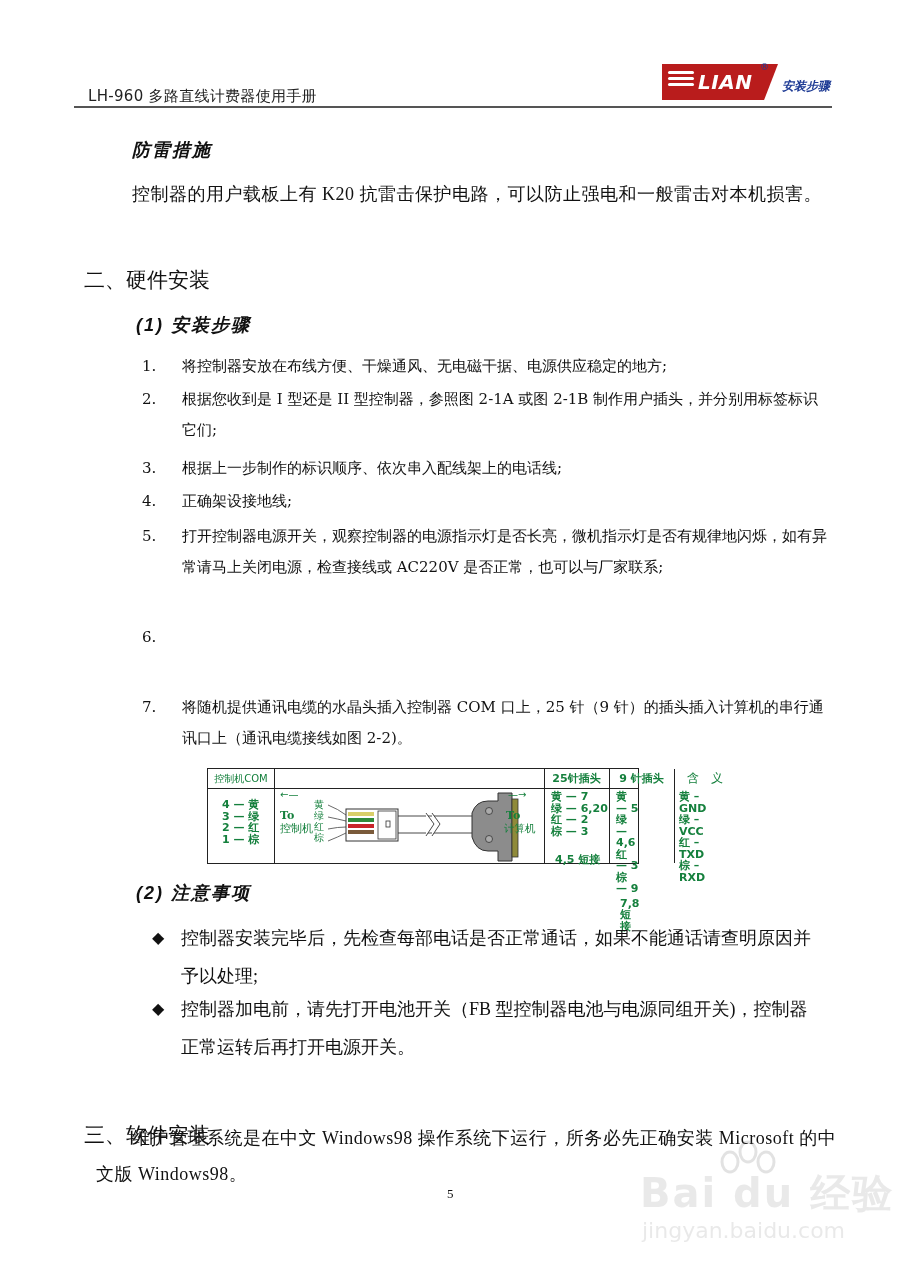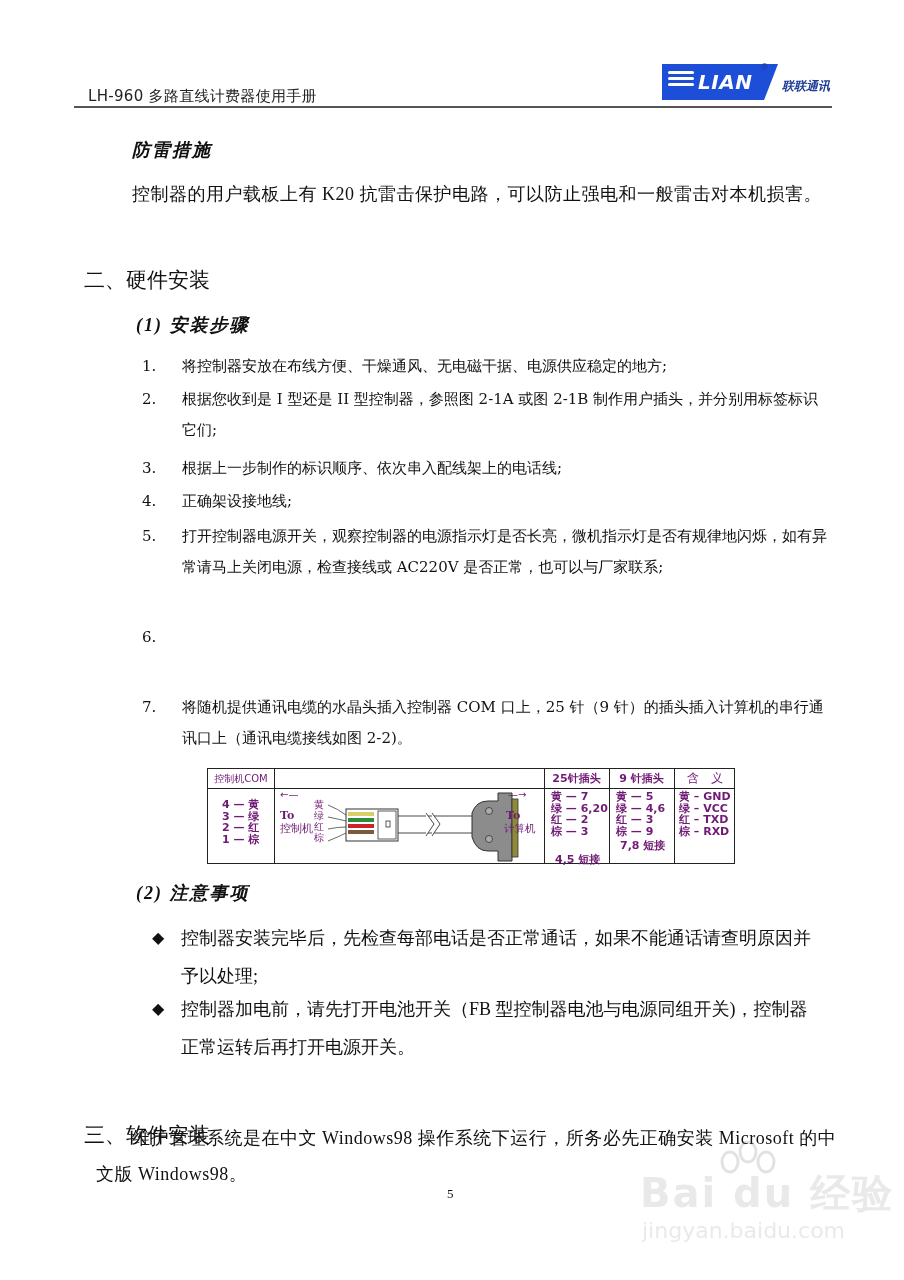--- a/index.html
+++ b/index.html
@@ -3,61 +3,61 @@
 <meta charset="utf-8">
 <style>
   html, body { margin: 0; padding: 0; background: #ffffff; }
   body { width: 904px; height: 1280px; position: relative; overflow: hidden; color: #111; font-family: "DejaVu Serif", serif; }
   .abs { position: absolute; }
 
   
   .hdr-title { left: 88px; top: 87px; font-family: "DejaVu Sans", sans-serif; font-size: 15px; color: #222; letter-spacing: 0.3px; }
   .hdr-rule { left: 74px; top: 106px; width: 758px; height: 2px; background: #555; }
   .logo { left: 662px; top: 64px; width: 170px; height: 36px; }
-  .logo-box { position: absolute; left: 0; top: 0; width: 116px; height: 36px; background: #1d4ed8; clip-path: polygon(0 0, 100% 0, 88% 100%, 0 100%); text-align: right; }
+  .logo-box { position: absolute; left: 0; top: 0; width: 116px; height: 36px; background: #b91c1c; clip-path: polygon(0 0, 100% 0, 88% 100%, 0 100%); text-align: right; }
   .logo-text { position: absolute; left: 36px; top: 6px; font-family: "DejaVu Sans", sans-serif; font-weight: bold; font-style: italic; font-size: 20px; color: #fff; letter-spacing: 0.5px; }
   .logo-reg { position: absolute; left: 98px; top: -2px; font-family: "DejaVu Sans", sans-serif; font-size: 9px; color: #1d3a94; }
   .logo-stripes { position: absolute; left: 6px; top: 7px; width: 26px; height: 22px; }
   .logo-stripes span { display: block; height: 3px; background: #fff; margin-bottom: 3px; border-radius: 2px; }
   .logo-cn { position: absolute; left: 120px; top: 14px; font-family: "DejaVu Serif", serif; font-style: italic; font-weight: bold; font-size: 12px; color: #1d3a94; }
 
   
-  .h-cal { font-family: Liberation Serif, serif; font-weight: bold; font-style: italic; font-size: 18px; letter-spacing: 2px; }
+  .h-cal { font-family: Liberation Sans, sans-serif; font-weight: bold; font-style: italic; font-size: 18px; letter-spacing: 2px; }
   .h-sec { font-family: "DejaVu Sans", sans-serif; font-size: 21px; }
   .para { font-family: "Liberation Serif", serif; font-size: 18px; line-height: 36px; width: 742px; letter-spacing: 0.5px; }
   .li { font-family: "DejaVu Serif", serif; font-size: 15px; line-height: 31px; }
   .li .num { position: absolute; left: 0; top: 0; width: 30px; }
   .li .txt { position: absolute; left: 40px; top: 0; width: 645px; }
   .bul { font-family: "Liberation Serif", serif; font-size: 18px; line-height: 38px; }
   .bul .dia { position: absolute; left: 0; top: 0; font-size: 16px; }
   .bul .txt { position: absolute; left: 29px; top: 0; width: 640px; }
 
   
-  .diag { left: 207px; top: 768px; width: 528px; height: 96px; border: 1.5px solid #222; box-sizing: border-box; font-family: "DejaVu Sans", sans-serif; color: #701a75; }
+  .diag { left: 207px; top: 768px; width: 432px; height: 96px; border: 1.5px solid #222; box-sizing: border-box; font-family: "DejaVu Sans", sans-serif; color: #15803d; }
   .dcol { position: absolute; top: 0; bottom: 0; border-left: 1px solid #222; }
   .drow { position: absolute; left: 0; right: 0; top: 19px; border-top: 1px solid #222; }
   .dhead { position: absolute; top: 0; height: 19px; line-height: 19px; font-size: 11px; text-align: center; }
   .dcell { position: absolute; top: 22px; font-size: 11px; line-height: 11.5px; }
   .plug { position: absolute; }
 </style>
 </head>
 <body>
 
 <div class="abs hdr-title">LH-960 多路直线计费器使用手册</div>
 <div class="abs logo">
   <div class="logo-box">
     <div class="logo-stripes">
         <span></span>
         <span></span>
         <span></span>
       </div>
     <div class="logo-text">LIAN</div>
   </div>
   <div class="logo-reg">®</div>
-  <div class="logo-cn">联联通讯</div>
+  <div class="logo-cn">安装步骤</div>
 </div>
 <div class="abs hdr-rule"></div>
 
 <div class="abs h-cal" style="left:132px; top:138px;">防雷措施</div>
 <div class="abs para" style="left:96px; top:176px; text-indent:36px;">控制器的用户载板上有 K20 抗雷击保护电路，可以防止强电和一般雷击对本机损害。</div>
 
 <div class="abs h-sec" style="left:84px; top:266px;">二、硬件安装</div>
 <div class="abs h-cal" style="left:136px; top:313px;">(1) 安装步骤</div>
 
 <div class="abs li" style="left:142px; top:351px; width:690px; height:31px;">

